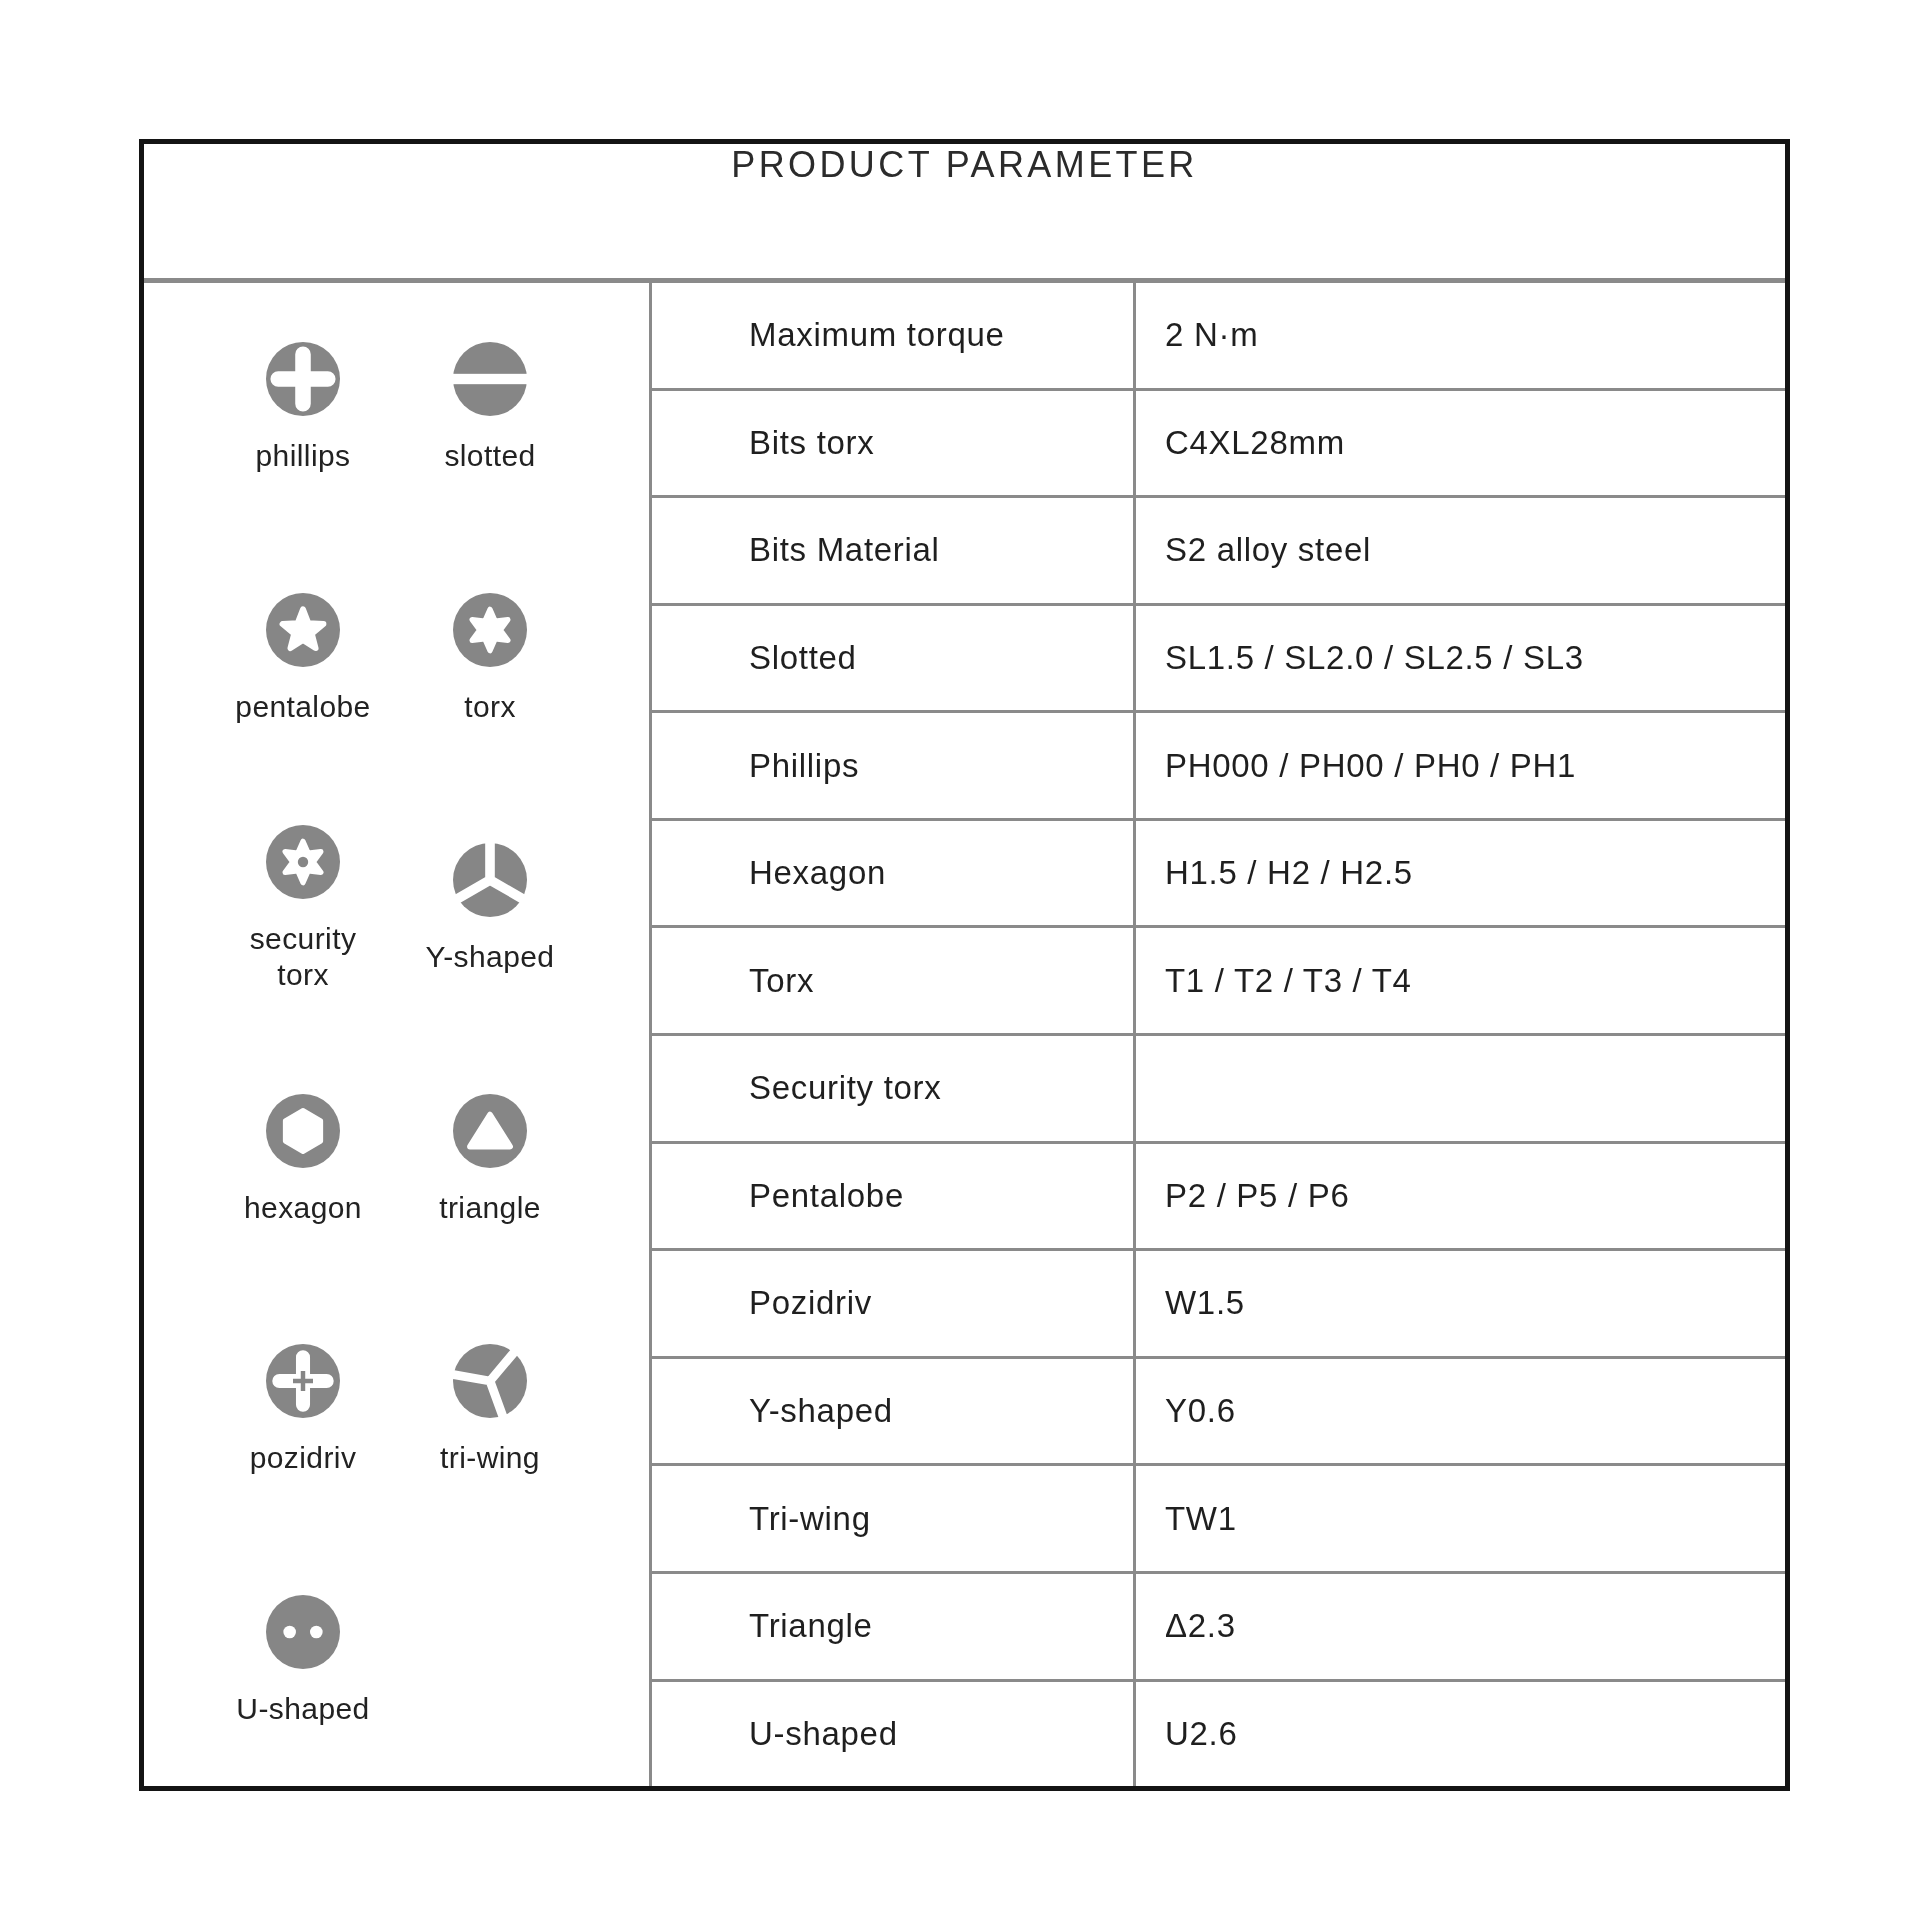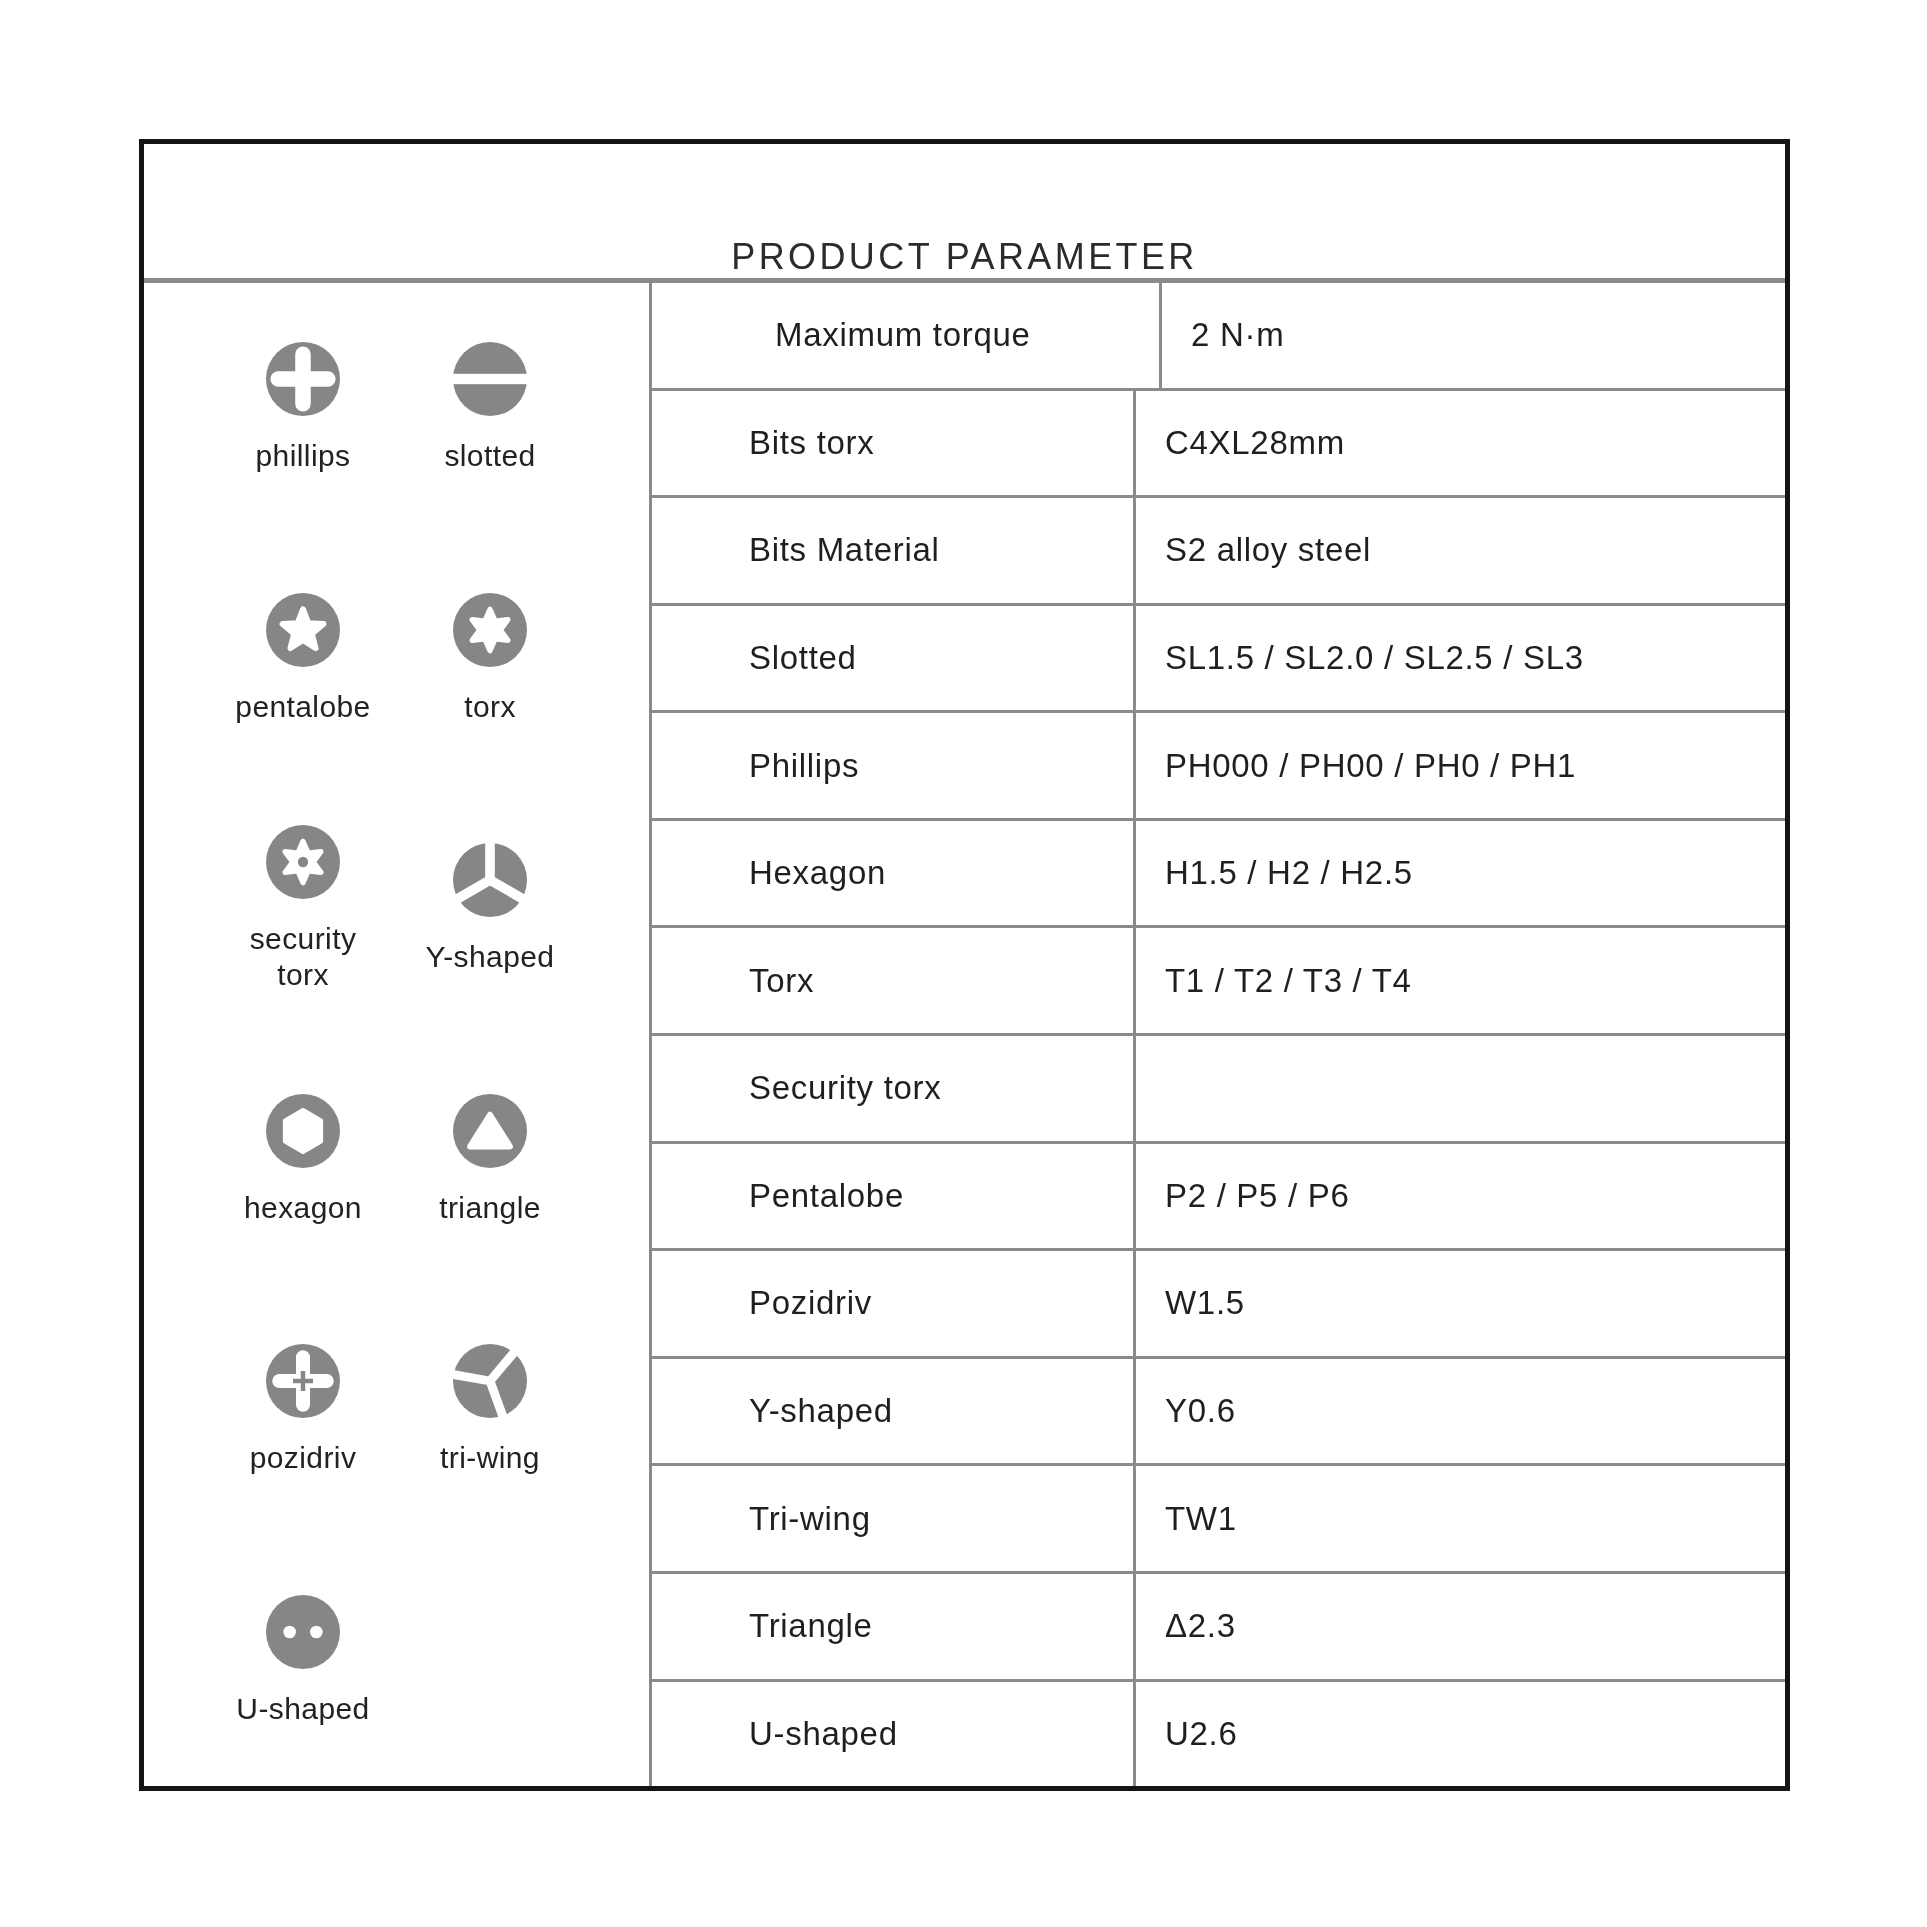--- a/index.html
+++ b/index.html
@@ -11,21 +11,21 @@
   .card{
     position:absolute;left:139px;top:139px;
     width:1651px;height:1652px;
     box-sizing:border-box;
     border:5.1px solid #141414;
     background:#ffffff;
     display:flex;flex-direction:column;
   }
   .header{
     height:134px;flex:0 0 134px;
-    display:flex;align-items:flex-end;justify-content:center;
+    display:flex;align-items:flex-start;justify-content:center;
     border-bottom:5.1px solid #8a8a8a;
   }
   .title{
     font-size:36px;font-weight:500;letter-spacing:3.4px;color:#2b2b2b;
   }
   .content{flex:1;display:flex;min-height:0;}
   .icon-panel{
     width:508px;flex:0 0 508px;box-sizing:border-box;
     border-right:3.4px solid #8a8a8a;
     display:flex;flex-direction:column;
@@ -37,21 +37,21 @@
     width:187px;display:flex;flex-direction:column;align-items:center;text-align:center;
   }
   .icon-cell.empty{visibility:hidden;}
   .icon-cell svg{width:74px;height:74px;display:block;}
   .icon-label{
     margin-top:22px;font-size:30px;font-weight:400;letter-spacing:0.4px;
     color:#222222;line-height:1.2;max-width:152px;
   }
   .spec-table{flex:1;display:flex;flex-direction:column;min-width:0;}
   .spec-row{flex:1;display:flex;border-top:3.4px solid #8a8a8a;min-height:0;}
-  .spec-row:first-child{border-top:none;margin-left:26px;}
+  .spec-row:first-child{border-top:none;}
   .spec-label{
     width:484px;flex:0 0 484px;box-sizing:border-box;
     border-right:3.4px solid #8a8a8a;
     display:flex;align-items:center;
     padding-left:97px;
     font-size:33px;letter-spacing:0.7px;color:#1f1f1f;
   }
   .spec-value{
     flex:1;display:flex;align-items:center;
     padding-left:29px;

